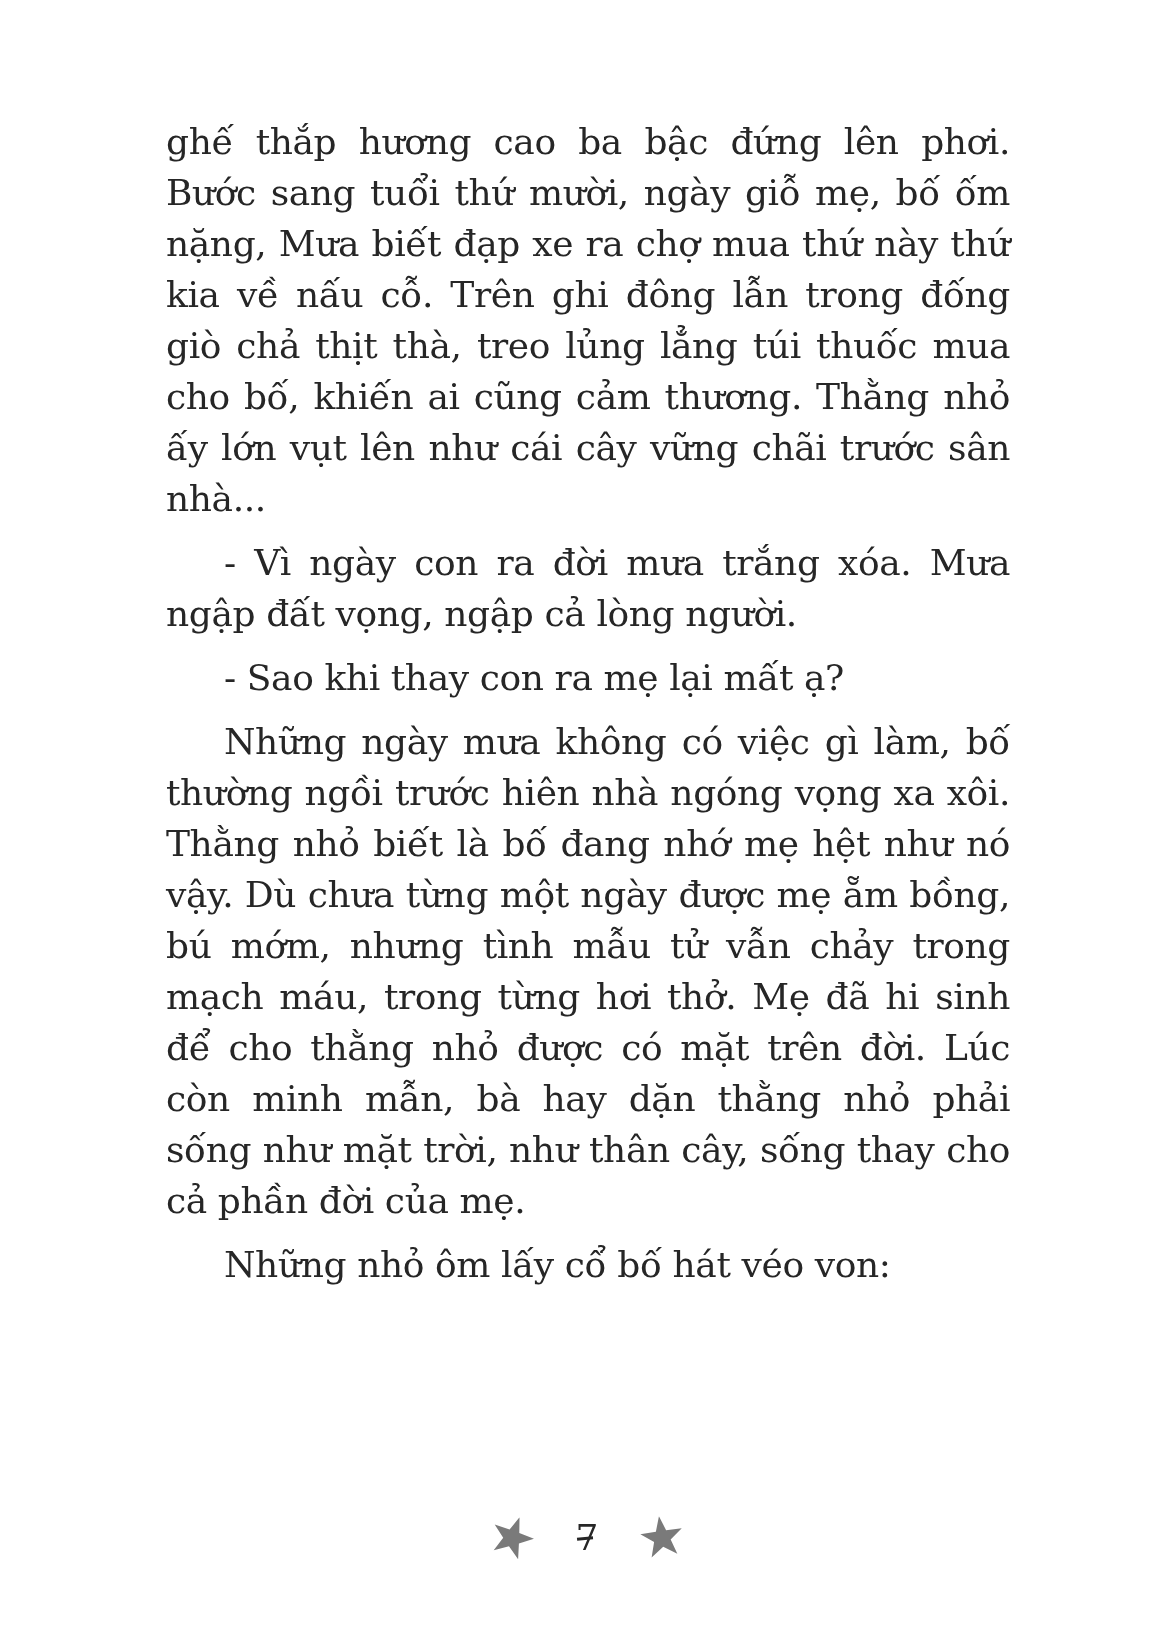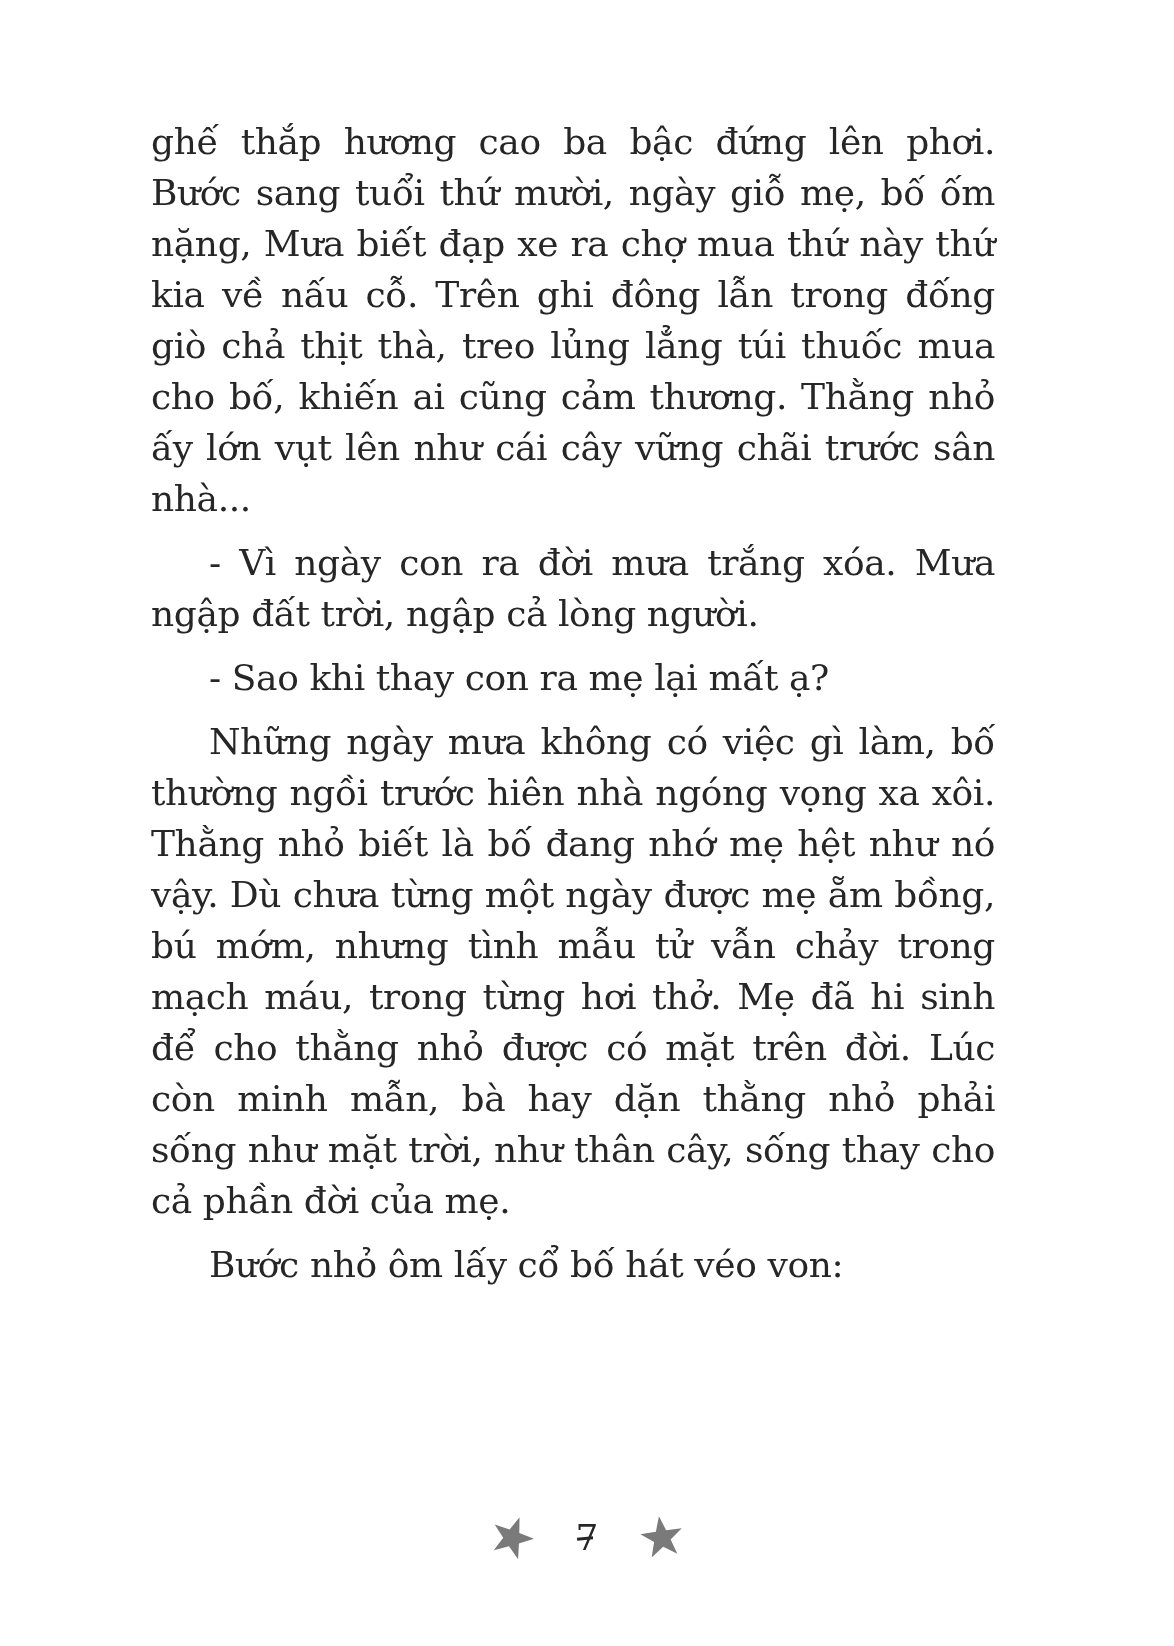--- a/index.html
+++ b/index.html
@@ -10,21 +10,21 @@
   .page {
     position: relative;
     width: 1174px;
     height: 1646px;
     background: #ffffff;
     overflow: hidden;
     font-family: "DejaVu Serif", "Liberation Serif", serif;
   }
   .content {
     position: absolute;
-    left: 151px;
+    left: 166px;
     top: 116px;
     width: 844px;
     color: #262626;
     font-size: 36px;
     line-height: 51px;
     letter-spacing: -0.4px;
     text-align: justify;
   }
   .para {
     margin: 0 0 13px 0;
@@ -70,24 +70,24 @@
     transform: rotate(-5deg);
   }
 </style>
 </head>
 <body>
 
 <div class="page">
 
   <div class="content">
     <p class="para">ghế thắp hương cao ba bậc đứng lên phơi. Bước sang tuổi thứ mười, ngày giỗ mẹ, bố ốm nặng, Mưa biết đạp xe ra chợ mua thứ này thứ kia về nấu cỗ. Trên ghi đông lẫn trong đống giò chả thịt thà, treo lủng lẳng túi thuốc mua cho bố, khiến ai cũng cảm thương. Thằng nhỏ ấy lớn vụt lên như cái cây vững chãi trước sân nhà...</p>
-    <p class="para indent">- Vì ngày con ra đời mưa trắng xóa. Mưa ngập đất trời, ngập cả lòng người.</p>
+    <p class="para indent">- Vì ngày con ra đời mưa trắng xóa. Mưa ngập đất vọng, ngập cả lòng người.</p>
     <p class="para indent">- Sao khi thay con ra mẹ lại mất ạ?</p>
     <p class="para indent">Những ngày mưa không có việc gì làm, bố thường ngồi trước hiên nhà ngóng vọng xa xôi. Thằng nhỏ biết là bố đang nhớ mẹ hệt như nó vậy. Dù chưa từng một ngày được mẹ ẵm bồng, bú mớm, nhưng tình mẫu tử vẫn chảy trong mạch máu, trong từng hơi thở. Mẹ đã hi sinh để cho thằng nhỏ được có mặt trên đời. Lúc còn minh mẫn, bà hay dặn thằng nhỏ phải sống như mặt trời, như thân cây, sống thay cho cả phần đời của mẹ.</p>
-    <p class="para indent">Bước nhỏ ôm lấy cổ bố hát véo von:</p>
+    <p class="para indent">Những nhỏ ôm lấy cổ bố hát véo von:</p>
   </div>
 
   <div class="footer">
     <span class="star star-left">
       <svg viewBox="0 0 40 40" xmlns="http://www.w3.org/2000/svg">
         <polygon points="20,0 24.7,13.5 39,13.8 27.6,22.5 31.8,36.2 20,28 8.2,36.2 12.4,22.5 1,13.8 15.3,13.5" fill="#7a7a7a"></polygon>
       </svg>
     </span>
     <span class="pagenum">7</span>
     <span class="star star-right">

